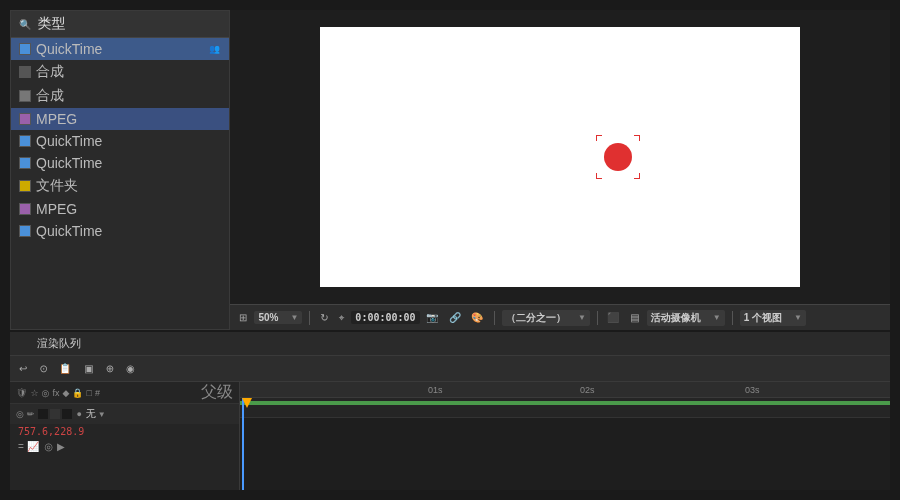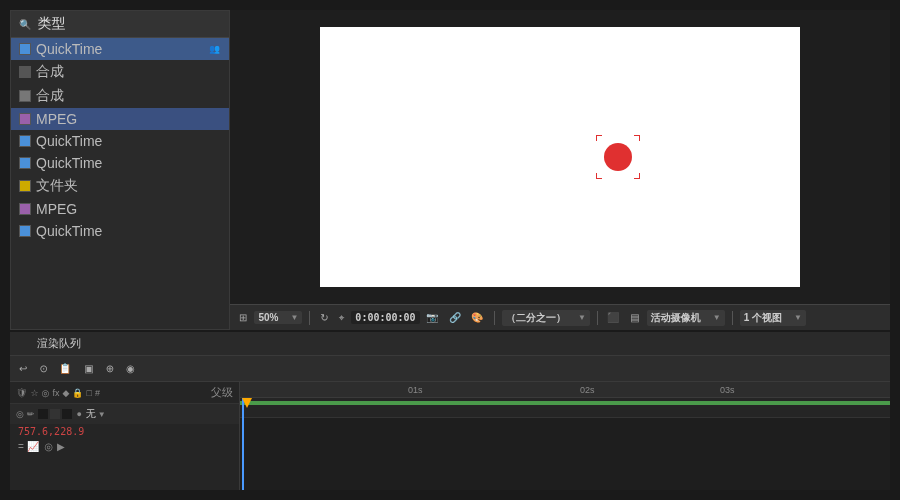--- a/index.html
+++ b/index.html
@@ -517,21 +517,21 @@
             <div class="layer-icons">
               <span>🛡</span>
               <span>☆</span>
               <span>◎</span>
               <span>fx</span>
               <span>◆</span>
               <span>🔒</span>
               <span>□</span>
               <span>#</span>
             </div>
-            <div style="margin-left:auto; color:#888; font-size:11px;">父级</div>
+            <div style="margin-left:auto; color:#888; font-size:16px;">父级</div>
           </div>
 
           <div class="timeline-layer-row">
             <div class="layer-icons">
               <span>◎</span>
               <span>✏</span>
             </div>
             <div class="small-swatch">
               <div class="swatch black"></div>
               <div class="swatch dark"></div>
@@ -552,23 +552,23 @@
             <span>=</span>
             <span>📈</span>
             <span>◎</span>
             <span>▶</span>
           </div>
         </div>
 
         <div class="timeline-right">
 
           <div class="timeline-ruler">
-            <div class="ruler-mark" style="left: 168px;">01s</div>
+            <div class="ruler-mark" style="left: 188px;">01s</div>
             <div class="ruler-mark" style="left: 340px;">02s</div>
-            <div class="ruler-mark" style="left: 480px;">03s</div>
+            <div class="ruler-mark" style="left: 505px;">03s</div>
           </div>
 
           <div style="position:relative; height:100%;">
             <div class="playhead-top" style="left:2px; top:0;"></div>
             <div class="playhead"></div>
 
             <div class="timeline-track">
               <div class="track-bar-green"></div>
             </div>
 

